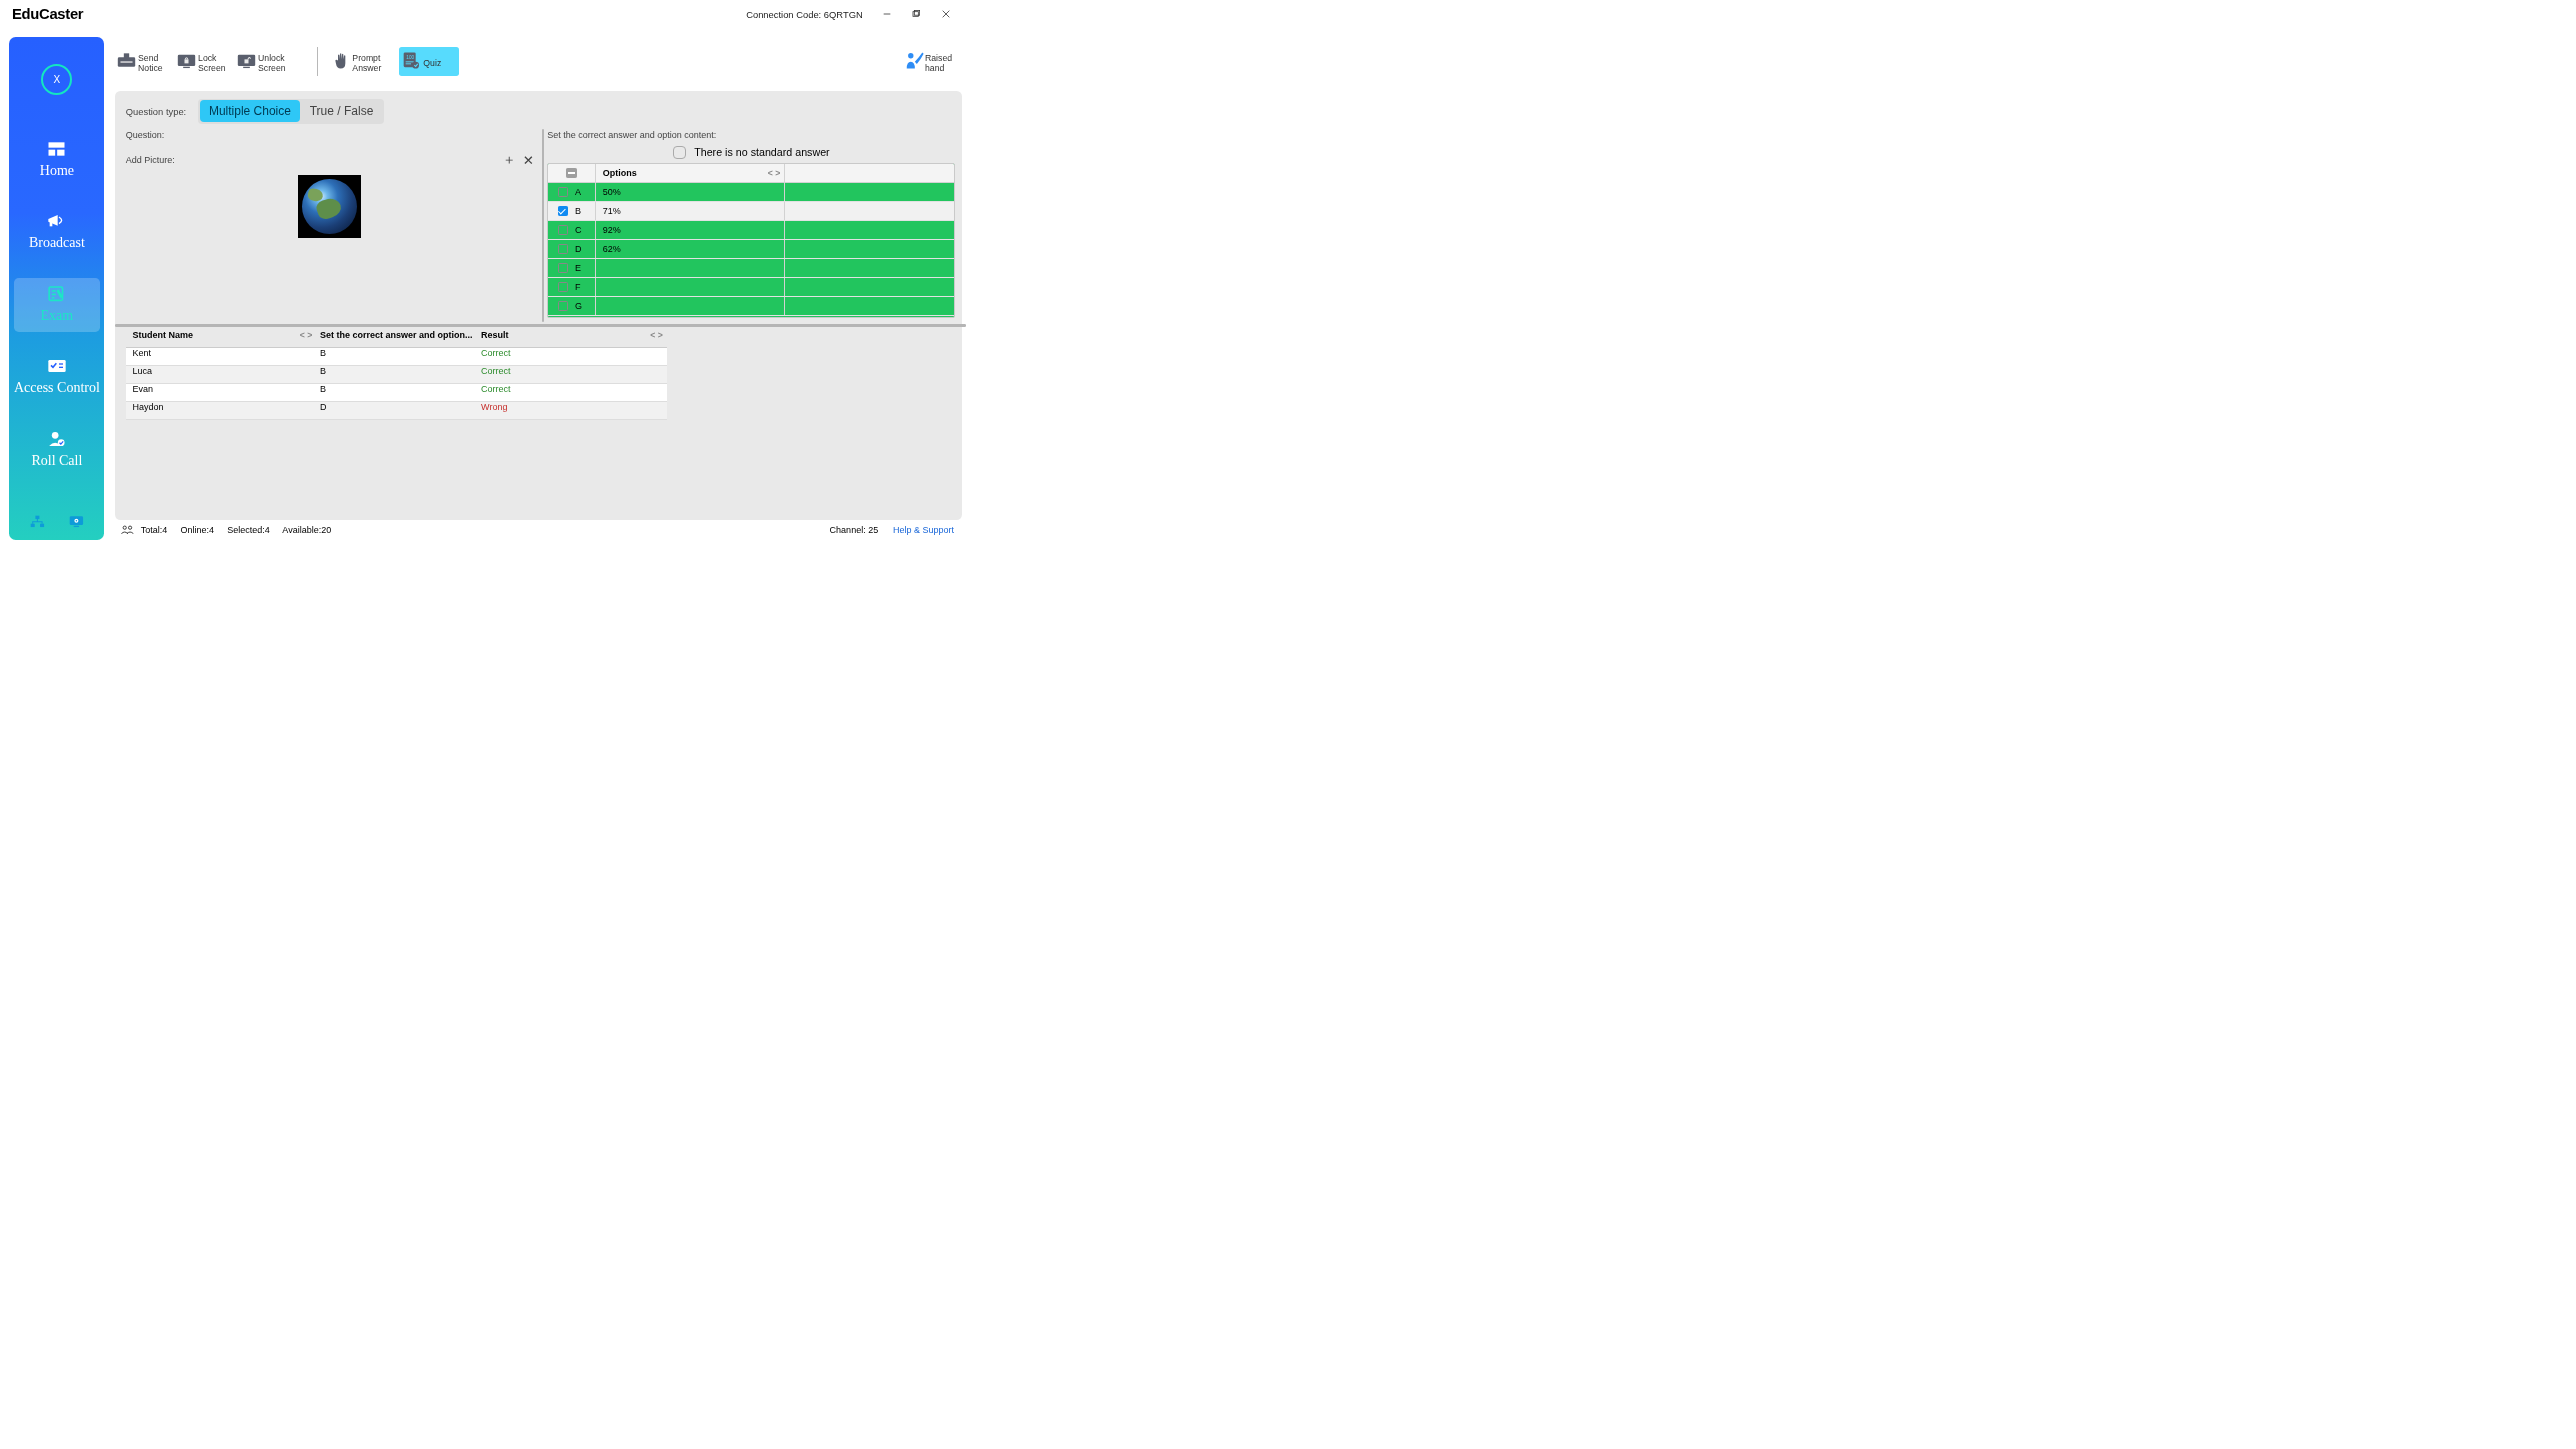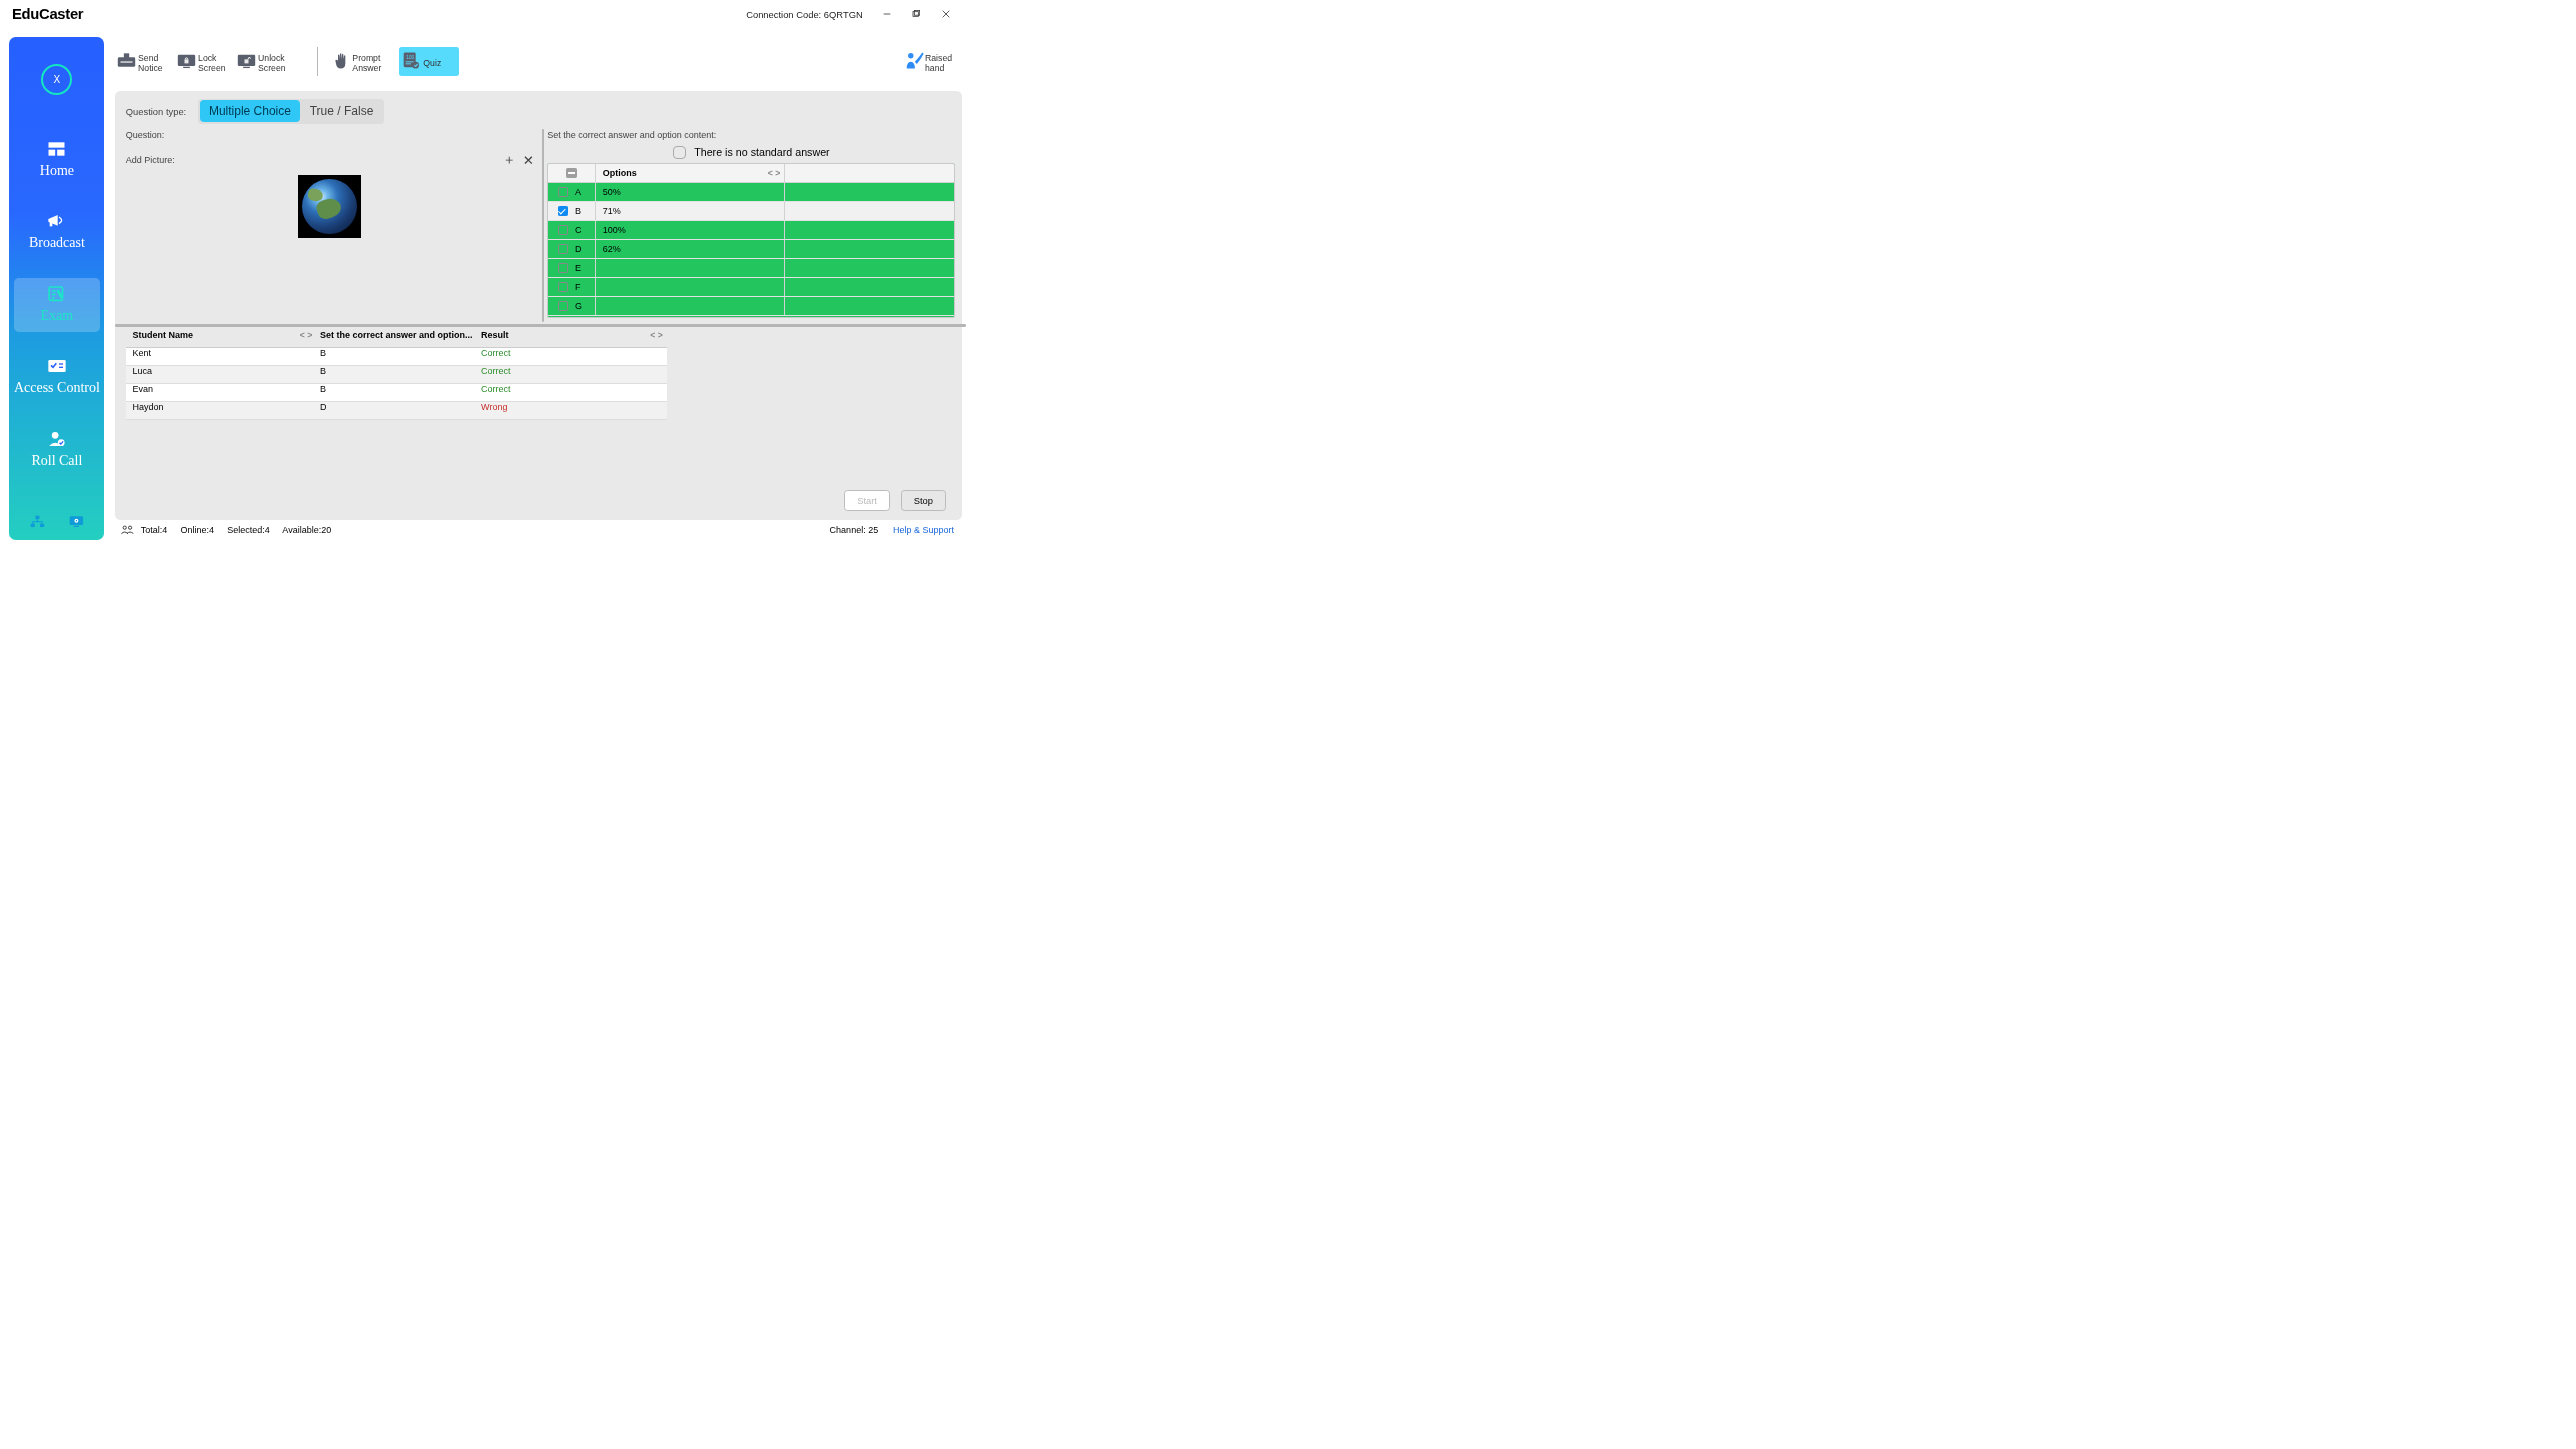--- a/index.html
+++ b/index.html
@@ -343,21 +343,21 @@
                     <span>B</span>
                   </div>
                   <div class="opt-col-val">71%</div>
                   <div class="opt-col-extra"></div>
                 </div>
                 <div class="opt-row">
                   <div class="opt-col-chk">
                     <span class="chk sq"></span>
                     <span>C</span>
                   </div>
-                  <div class="opt-col-val">100%</div>
+                  <div class="opt-col-val">92%</div>
                   <div class="opt-col-extra"></div>
                 </div>
                 <div class="opt-row">
                   <div class="opt-col-chk">
                     <span class="chk sq"></span>
                     <span>D</span>
                   </div>
                   <div class="opt-col-val">62%</div>
                   <div class="opt-col-extra"></div>
                 </div>
@@ -420,24 +420,20 @@
               <div class="res-row">
                 <div class="res-col-name">Haydon</div>
                 <div class="res-col-ans">D</div>
                 <div class="res-col-res wrong">Wrong</div>
               </div>
             </div>
         </div>
         <div class="results-scroll"></div>
       </div>
 
-      <div class="panel-footer">
-        <div class="btn disabled">Start</div>
-        <div class="btn stop">Stop</div>
-      </div>
     </div>
 
     <div class="statusbar">
       <span class="status-ico"><svg width="14.8" height="9.4" viewBox="0 0 22 14" fill="none" stroke="#333" stroke-width="1.4">
             <circle cx="7" cy="4" r="2.4"></circle>
             <circle cx="15" cy="4" r="2.4"></circle>
             <path d="M2 13 Q7 8 12 13"></path>
             <path d="M10 13 Q15 8 20 13"></path>
           </svg></span>
       <span class="status-metrics">

